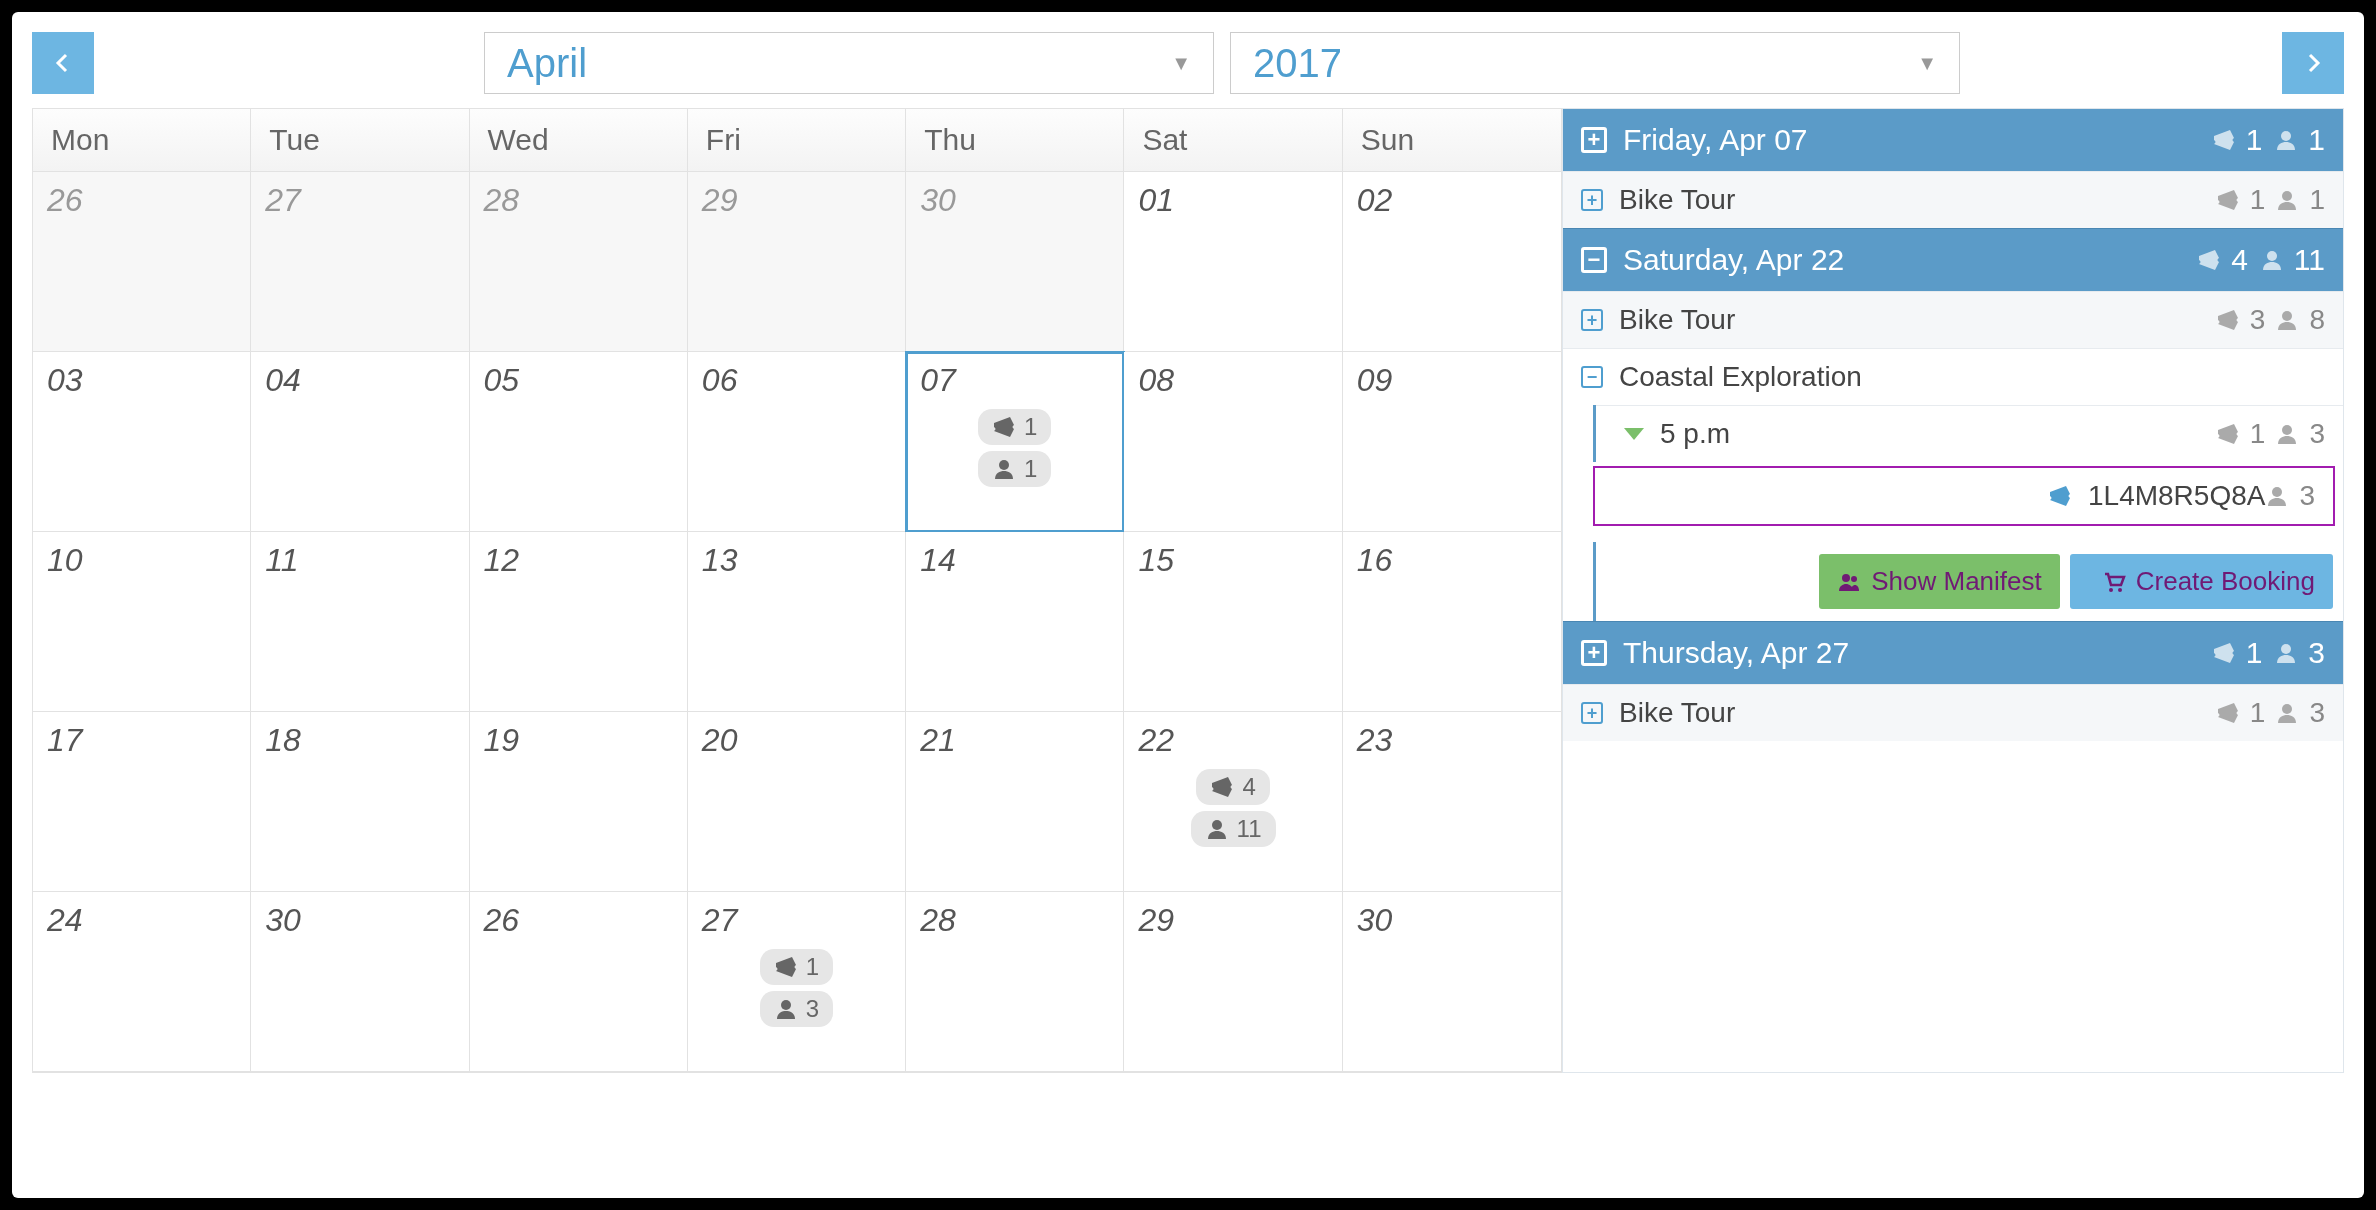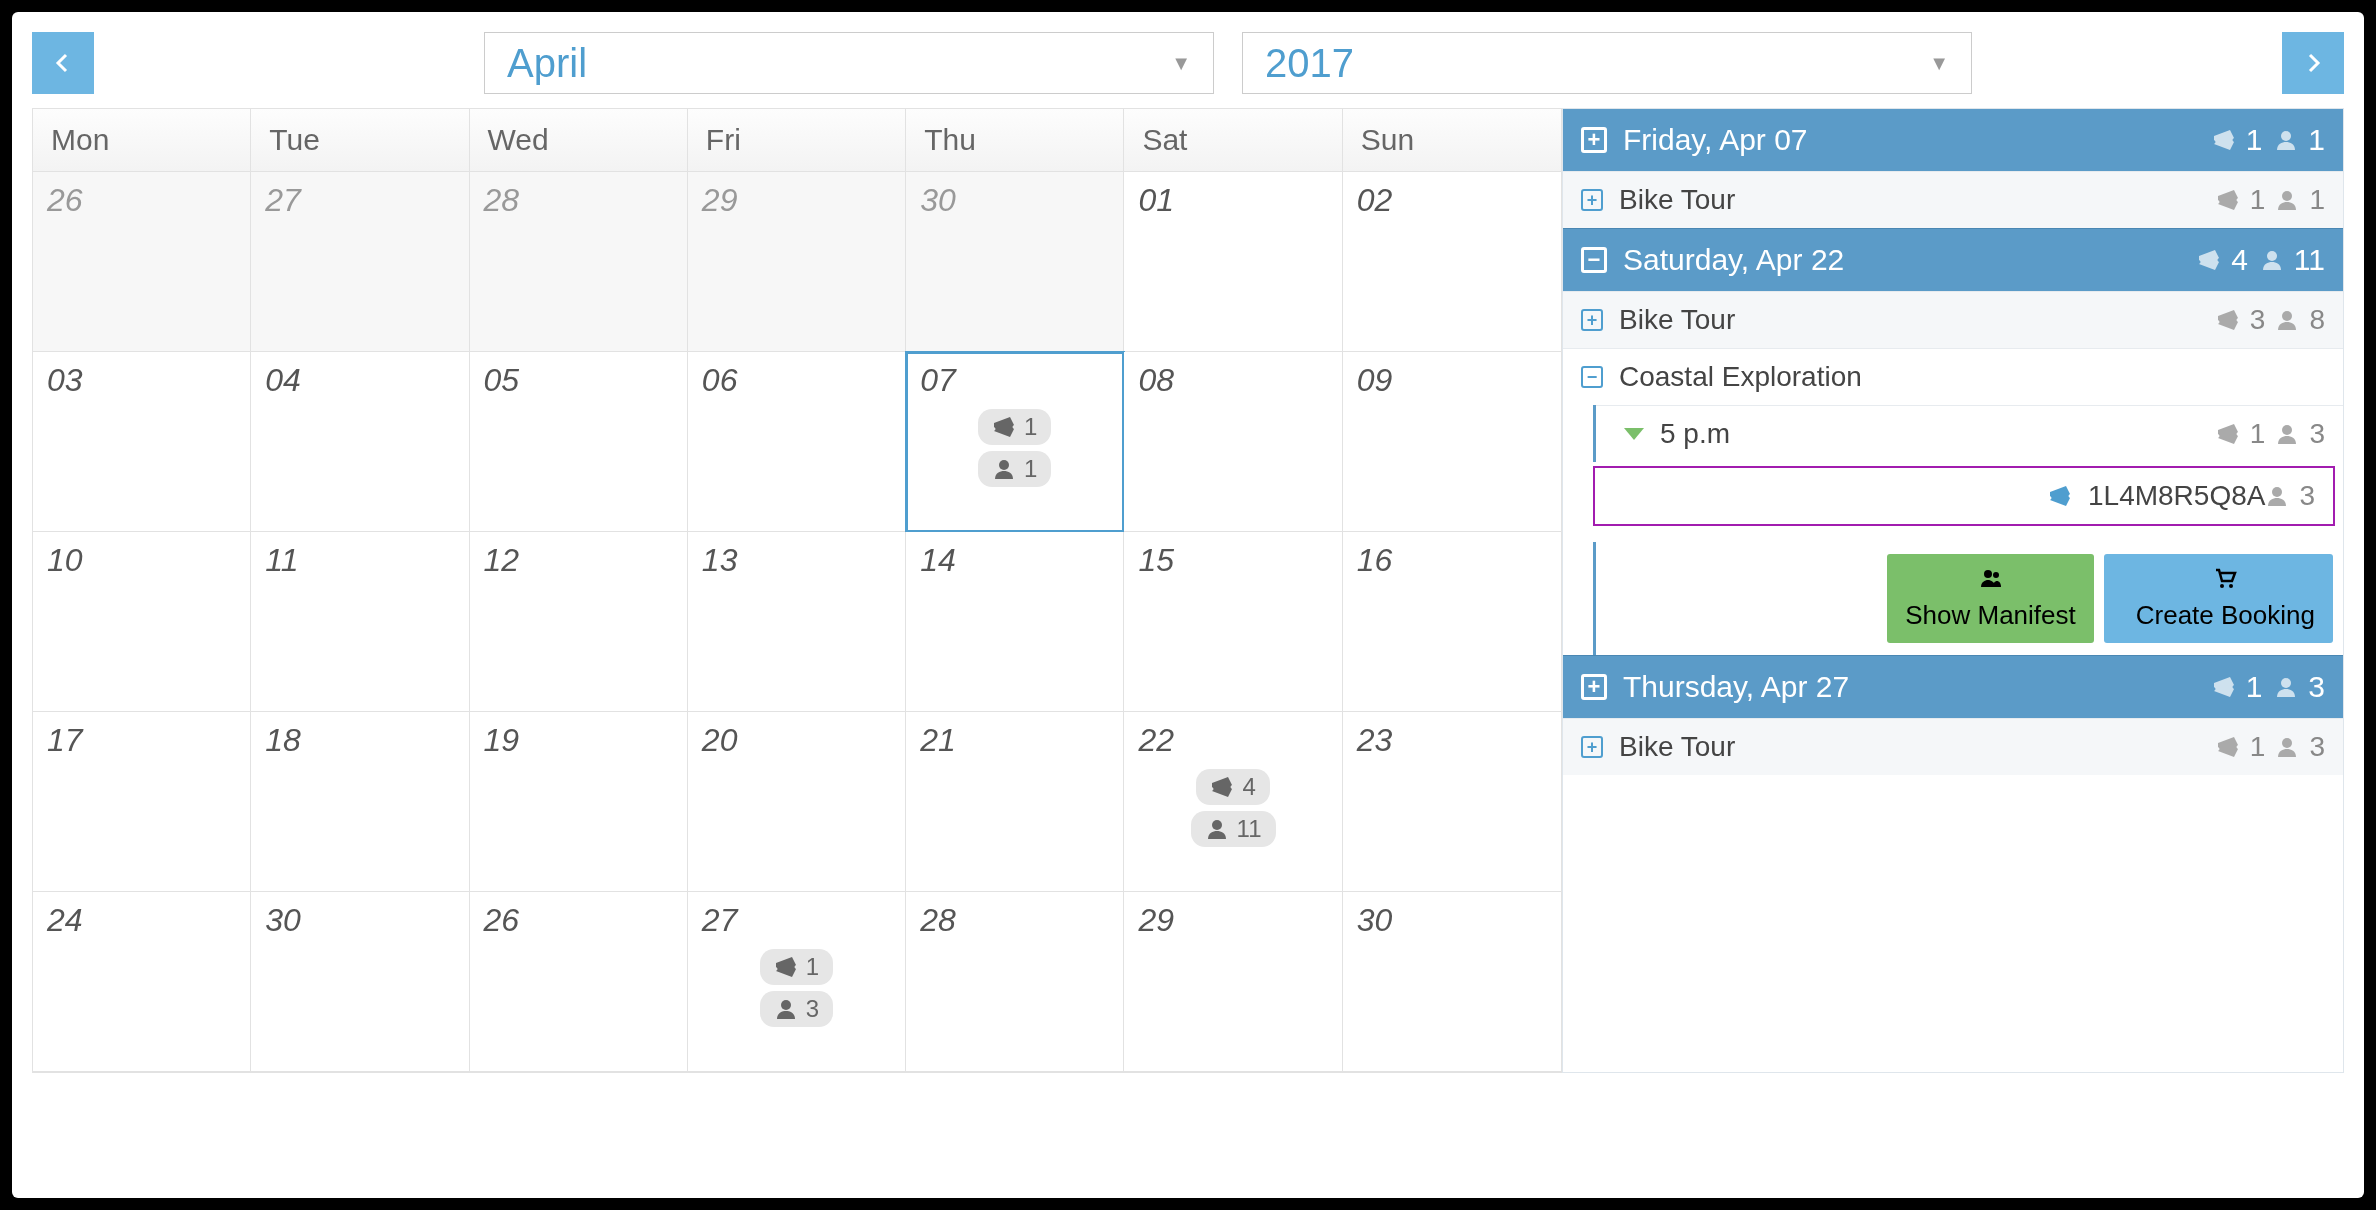--- a/index.html
+++ b/index.html
@@ -7,21 +7,21 @@
 .outer { background: #fff; border-radius: 6px; padding: 20px 20px 30px 20px; width: 2352px; height: 1186px; }
 
 
 .topbar { display: flex; align-items: center; gap: 10px; margin-bottom: 14px; }
 .nav-btn {
   width: 62px; height: 62px; background: #6db6e2; color: #fff;
   display: flex; align-items: center; justify-content: center;
   cursor: pointer; font-size: 32px;
 }
 .nav-btn.is-right { margin-left: auto; }
-.selects-wrap { display: flex; gap: 28px; margin-left: 380px; }
+.selects-wrap { display: flex; gap: 16px; margin-left: 380px; }
 .select {
   min-width: 730px; height: 62px; border: 1px solid #ccc;
   display: flex; align-items: center; justify-content: space-between;
   padding: 0 22px; font-size: 40px; color: #4f9ecf; cursor: pointer; background: #fff;
 }
 .select .caret { color: #999; font-size: 20px; }
 
 .main { display: flex; }
 
 
@@ -71,21 +71,21 @@
 }
 .row .left { display: flex; align-items: center; gap: 16px; }
 .row .right { display: flex; align-items: center; gap: 10px; color: #888; }
 .row.white { background: #fff; }
 
 .nested { margin-left: 30px; border-left: 3px solid #5b9bc8; }
 .nested .row { padding-left: 28px; }
 .booking-row { border: 2px solid #a21caf; margin: 4px 8px 16px 30px; background: #fff; justify-content: flex-end; }
 .booking-row .left { color: #444; }
 .actions { display: flex; gap: 10px; justify-content: flex-end; padding: 12px 10px 12px 30px; border-left: 3px solid #5b9bc8; margin-left: 30px;}
-.btn { padding: 12px 18px; color: #000000; font-size: 26px; border-radius: 3px; display: inline-flex; align-items: center; gap: 10px; cursor: pointer; flex-direction: column; }
+.btn { padding: 12px 18px; color: #701a75; font-size: 26px; border-radius: 3px; display: inline-flex; align-items: center; gap: 10px; cursor: pointer; }
 .btn.green { background: #7bbf6a; }
 .btn.blue { background: #6db6e2; padding-left: 32px; }
 
 .icon { display: inline-flex; width: 24px; height: 24px; }
 .icon svg { width: 100%; height: 100%; }
 .sq-icon { width: 26px; height: 26px; border: 3px solid currentColor; border-radius: 3px; display: inline-flex; align-items: center; justify-content: center; font-size: 22px; line-height: 1; font-weight: 700;}
 .sq-icon.small { width: 22px; height: 22px; border-width: 2.5px; font-size: 18px; color:#4f9ecf;}
 .tri-down { width: 0; height: 0; border-left: 10px solid transparent; border-right: 10px solid transparent; border-top: 12px solid #7bbf6a; display:inline-block;}
 
 </style>

